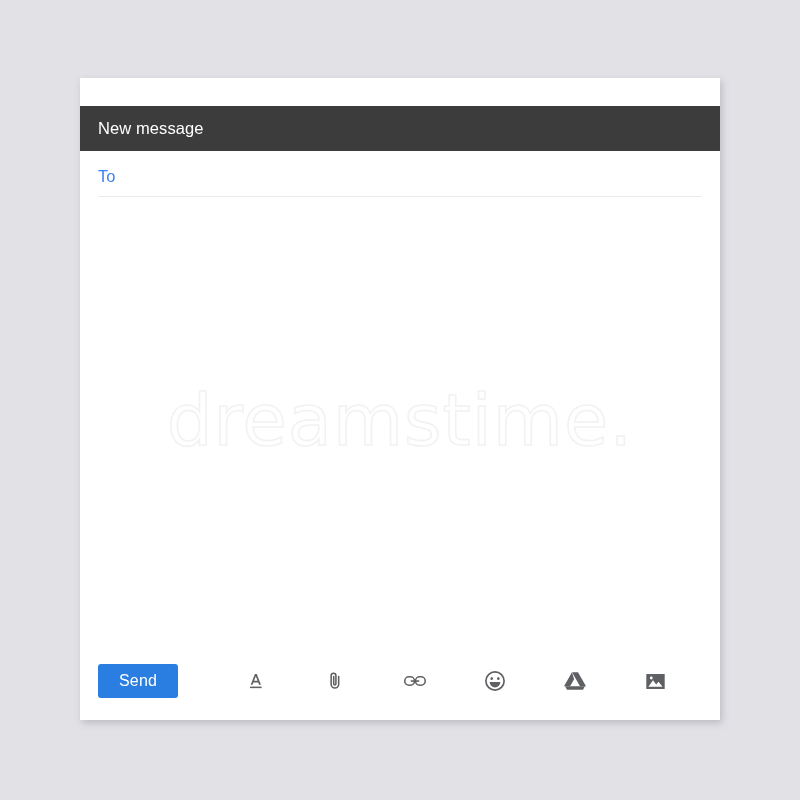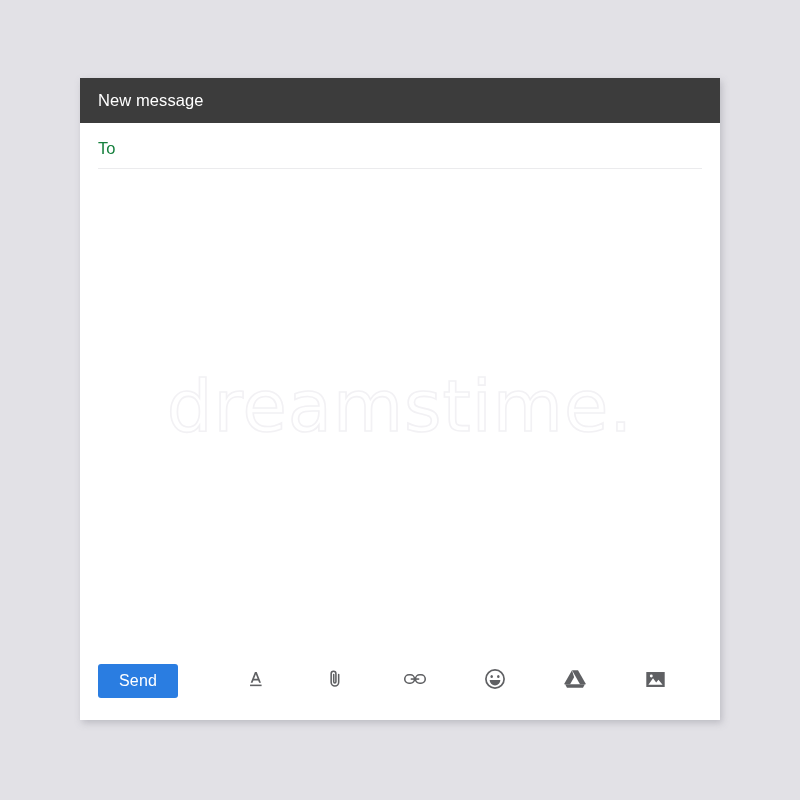--- a/index.html
+++ b/index.html
@@ -31,41 +31,42 @@
 
   
   #titlebar {
     height: 45px;
     background: #3c3c3c;
     flex: 0 0 auto;
     display: flex;
     align-items: center;
     padding: 0 0 0 18px;
     box-sizing: border-box;
+    margin-top: 28px;
   }
   #titlebar-title {
     color: #ffffff;
     font-size: 16.5px;
     letter-spacing: 0.1px;
     font-family: "Liberation Sans", sans-serif;
   }
 
   
   .field-row {
     flex: 0 0 auto;
     height: 41px;
     margin: 0 18px 0 18px;
     border-bottom: 1px solid #ebebed;
     display: flex;
     align-items: center;
     box-sizing: border-box;
   }
   #field-to { margin-top: 5px; }
   .field-label {
-    color: #15803d;
+    color: #3b82f6;
     font-size: 16.5px;
     font-family: "Liberation Sans", sans-serif;
   }
 
   
   #body-area {
     flex: 1 1 auto;
     position: relative;
     background: #ffffff;
     overflow: hidden;
@@ -105,21 +106,21 @@
     flex: 0 0 auto;
     height: 78px;
     display: flex;
     align-items: center;
     padding: 0 18px;
     box-sizing: border-box;
     background: #ffffff;
   }
   #toolbar-left {
     display: flex;
-    align-items: flex-start;
+    align-items: center;
     gap: 38px;
   }
   #toolbar-right {
     margin-left: auto;
     display: flex;
     align-items: center;
   }
 
   #send-button {
     background: #2a7de1;

